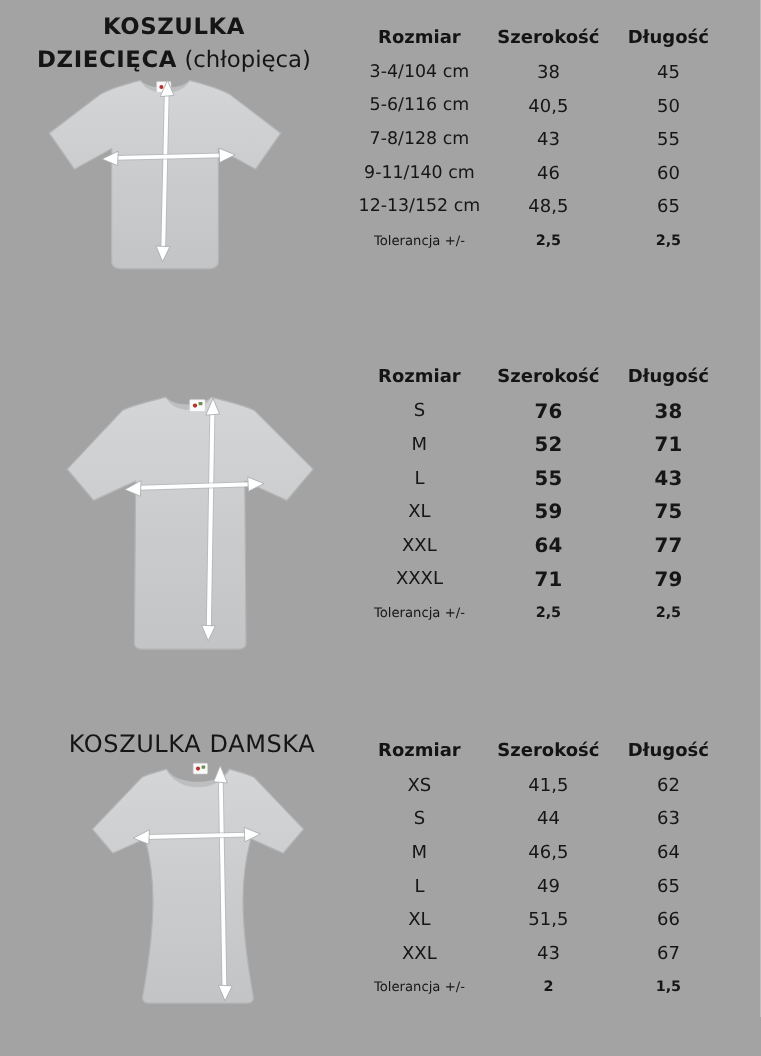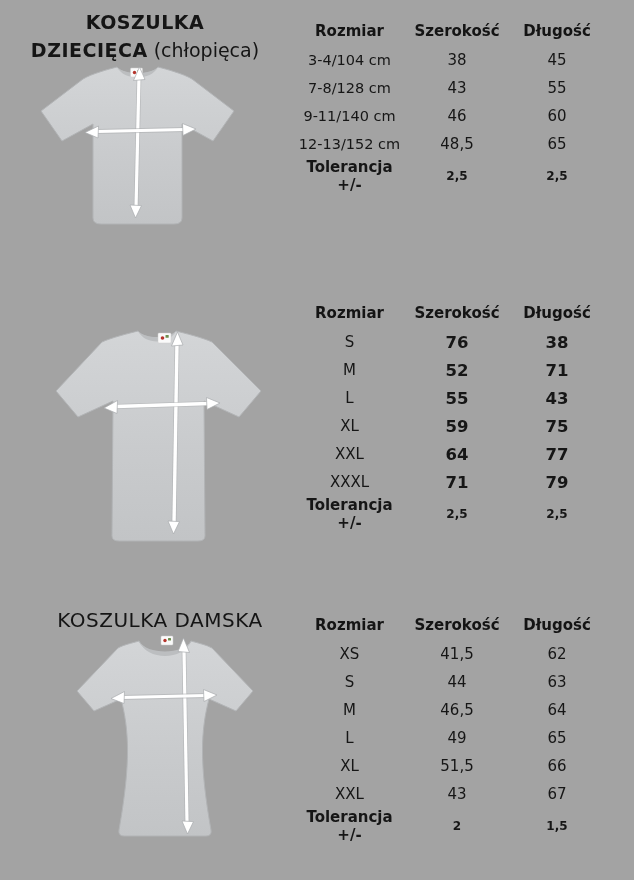--- a/index.html
+++ b/index.html
@@ -54,21 +54,21 @@
     font-size:15px;
     text-align:center;
     color:#141414;
   }
   .cell{text-align:center; color:#161616;}
   .c-size{font-size:14.5px; font-weight:400;}
   .c-val{font-size:15px; font-weight:400;}
   .tb2 .c-val{font-size:16.5px; font-weight:700;}
   .tb2 .c-size{font-size:15px;}
   .tb3 .c-size{font-size:15px;}
-  .trow.row-tol .c-size{font-size:15px; font-weight:700;}
+  .trow.row-tol .c-size{font-size:11px; font-weight:400;}
   .trow.row-tol .c-val{font-size:12px; font-weight:700;}
 </style>
 </head>
 <body>
 
 <div class="page">
 
   <svg width="0" height="0" style="position:absolute" aria-hidden="true">
     <defs>
       <linearGradient id="shirtg" x1="0" y1="0" x2="0" y2="1">
@@ -112,20 +112,25 @@
       <span class="cell">Szerokość</span>
       <span class="cell">Długość</span>
     </div>
     <div>
         <div class="trow">
           <span class="cell c-size">3-4/104 cm</span>
           <span class="cell c-val">38</span>
           <span class="cell c-val">45</span>
         </div>
         <div class="trow">
+          <span class="cell c-size">5-6/116 cm</span>
+          <span class="cell c-val">40,5</span>
+          <span class="cell c-val">50</span>
+        </div>
+        <div class="trow">
           <span class="cell c-size">7-8/128 cm</span>
           <span class="cell c-val">43</span>
           <span class="cell c-val">55</span>
         </div>
         <div class="trow">
           <span class="cell c-size">9-11/140 cm</span>
           <span class="cell c-val">46</span>
           <span class="cell c-val">60</span>
         </div>
         <div class="trow">

